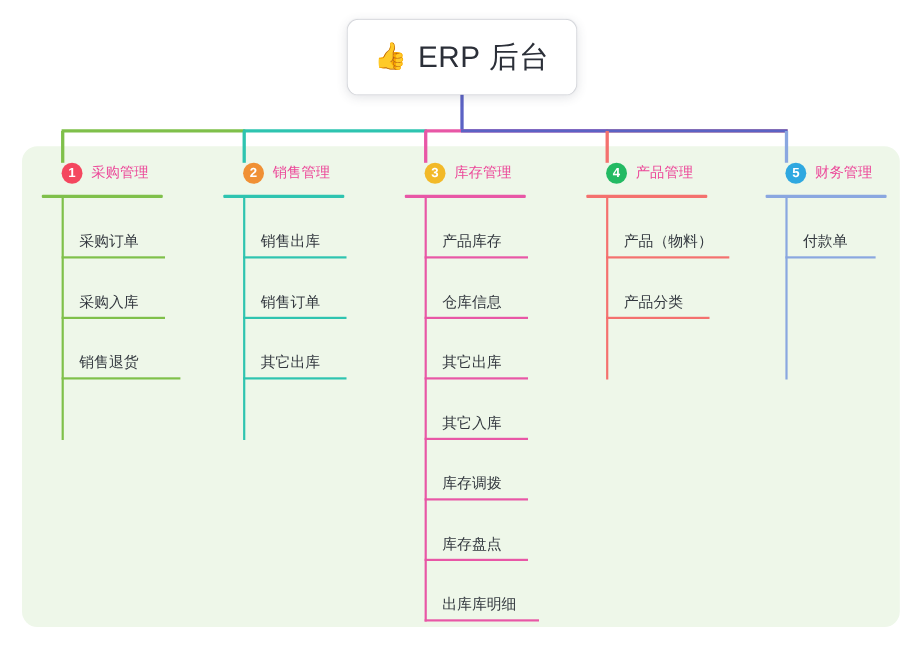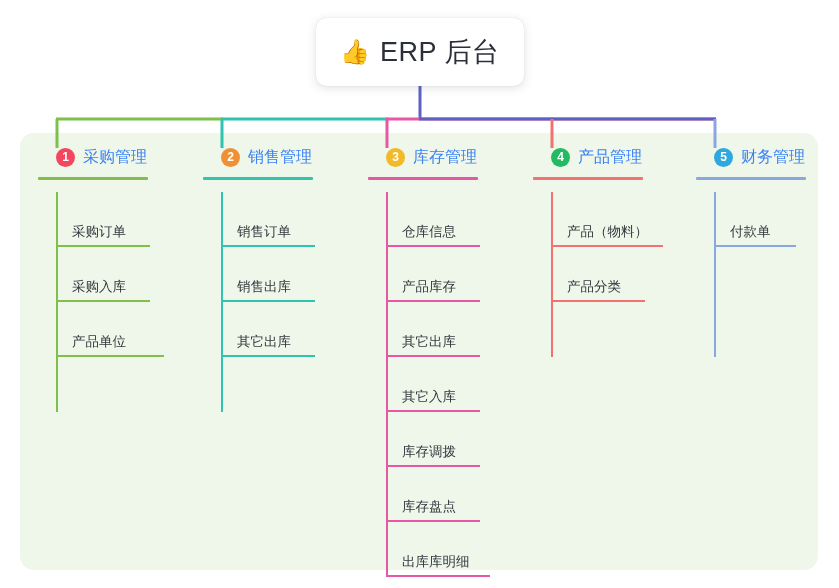--- a/index.html
+++ b/index.html
@@ -90,33 +90,33 @@
     height: 19px;
     border-radius: 50%;
     color: #ffffff;
     font-size: 12px;
     line-height: 19px;
     text-align: center;
     font-weight: bold;
     flex: 0 0 auto;
   }
   .col-title {
-    font-size: 16px;
-    color: #3b82f6;
+    font-size: 13px;
+    color: #ec4899;
     white-space: nowrap;
   }
   .head-rule {
     height: 3px;
     border-radius: 1px;
     margin-top: 6px;
   }
 
   .items {
     position: relative;
-    margin-top: 12px;
+    margin-top: 0;
     text-align: center;
   }
   .spine {
     position: absolute;
     left: 18px;
     top: 0;
     width: 2px;
   }
   .item {
     position: relative;
@@ -177,61 +177,61 @@
           <div class="spine" style="background: rgb(127, 192, 74); height: 220px;"></div>
           <div class="item">
             <span class="item-label">采购订单</span>
             <div class="item-rule" style="background: rgb(127, 192, 74); width: 94px;"></div>
           </div>
           <div class="item">
             <span class="item-label">采购入库</span>
             <div class="item-rule" style="background: rgb(127, 192, 74); width: 94px;"></div>
           </div>
           <div class="item">
-            <span class="item-label">产品单位</span>
+            <span class="item-label">销售退货</span>
             <div class="item-rule" style="background: rgb(127, 192, 74); width: 108px;"></div>
           </div>
         </div>
       </div>
       <div class="column" style="left: 203px;">
         <div class="col-head">
           <span class="badge" style="background: rgb(240, 144, 53);">2</span>
           <span class="col-title">销售管理</span>
         </div>
         <div class="head-rule" style="background: rgb(46, 196, 176); width: 110px;"></div>
         <div class="items">
           <div class="spine" style="background: rgb(46, 196, 176); height: 220px;"></div>
           <div class="item">
+            <span class="item-label">销售出库</span>
+            <div class="item-rule" style="background: rgb(46, 196, 176); width: 94px;"></div>
+          </div>
+          <div class="item">
             <span class="item-label">销售订单</span>
             <div class="item-rule" style="background: rgb(46, 196, 176); width: 94px;"></div>
           </div>
           <div class="item">
-            <span class="item-label">销售出库</span>
-            <div class="item-rule" style="background: rgb(46, 196, 176); width: 94px;"></div>
-          </div>
-          <div class="item">
             <span class="item-label">其它出库</span>
             <div class="item-rule" style="background: rgb(46, 196, 176); width: 94px;"></div>
           </div>
         </div>
       </div>
       <div class="column" style="left: 368px;">
         <div class="col-head">
           <span class="badge" style="background: rgb(242, 185, 40);">3</span>
           <span class="col-title">库存管理</span>
         </div>
         <div class="head-rule" style="background: rgb(232, 87, 166); width: 110px;"></div>
         <div class="items">
           <div class="spine" style="background: rgb(232, 87, 166); height: 385px;"></div>
           <div class="item">
+            <span class="item-label">产品库存</span>
+            <div class="item-rule" style="background: rgb(232, 87, 166); width: 94px;"></div>
+          </div>
+          <div class="item">
             <span class="item-label">仓库信息</span>
-            <div class="item-rule" style="background: rgb(232, 87, 166); width: 94px;"></div>
-          </div>
-          <div class="item">
-            <span class="item-label">产品库存</span>
             <div class="item-rule" style="background: rgb(232, 87, 166); width: 94px;"></div>
           </div>
           <div class="item">
             <span class="item-label">其它出库</span>
             <div class="item-rule" style="background: rgb(232, 87, 166); width: 94px;"></div>
           </div>
           <div class="item">
             <span class="item-label">其它入库</span>
             <div class="item-rule" style="background: rgb(232, 87, 166); width: 94px;"></div>
           </div>

